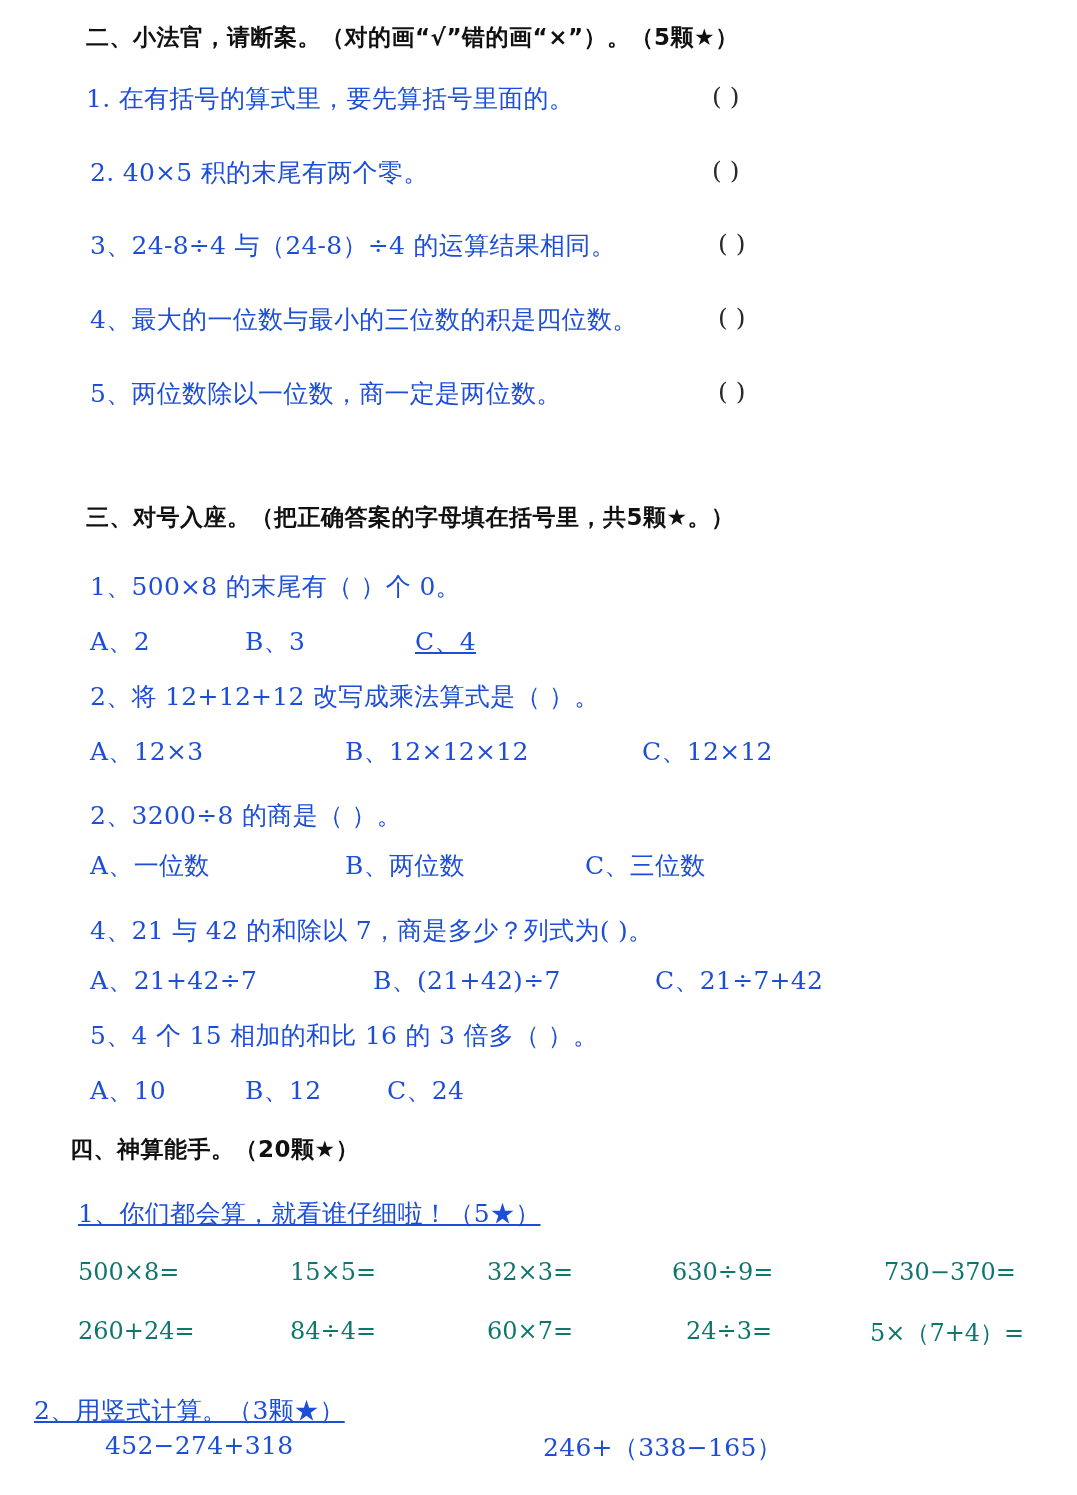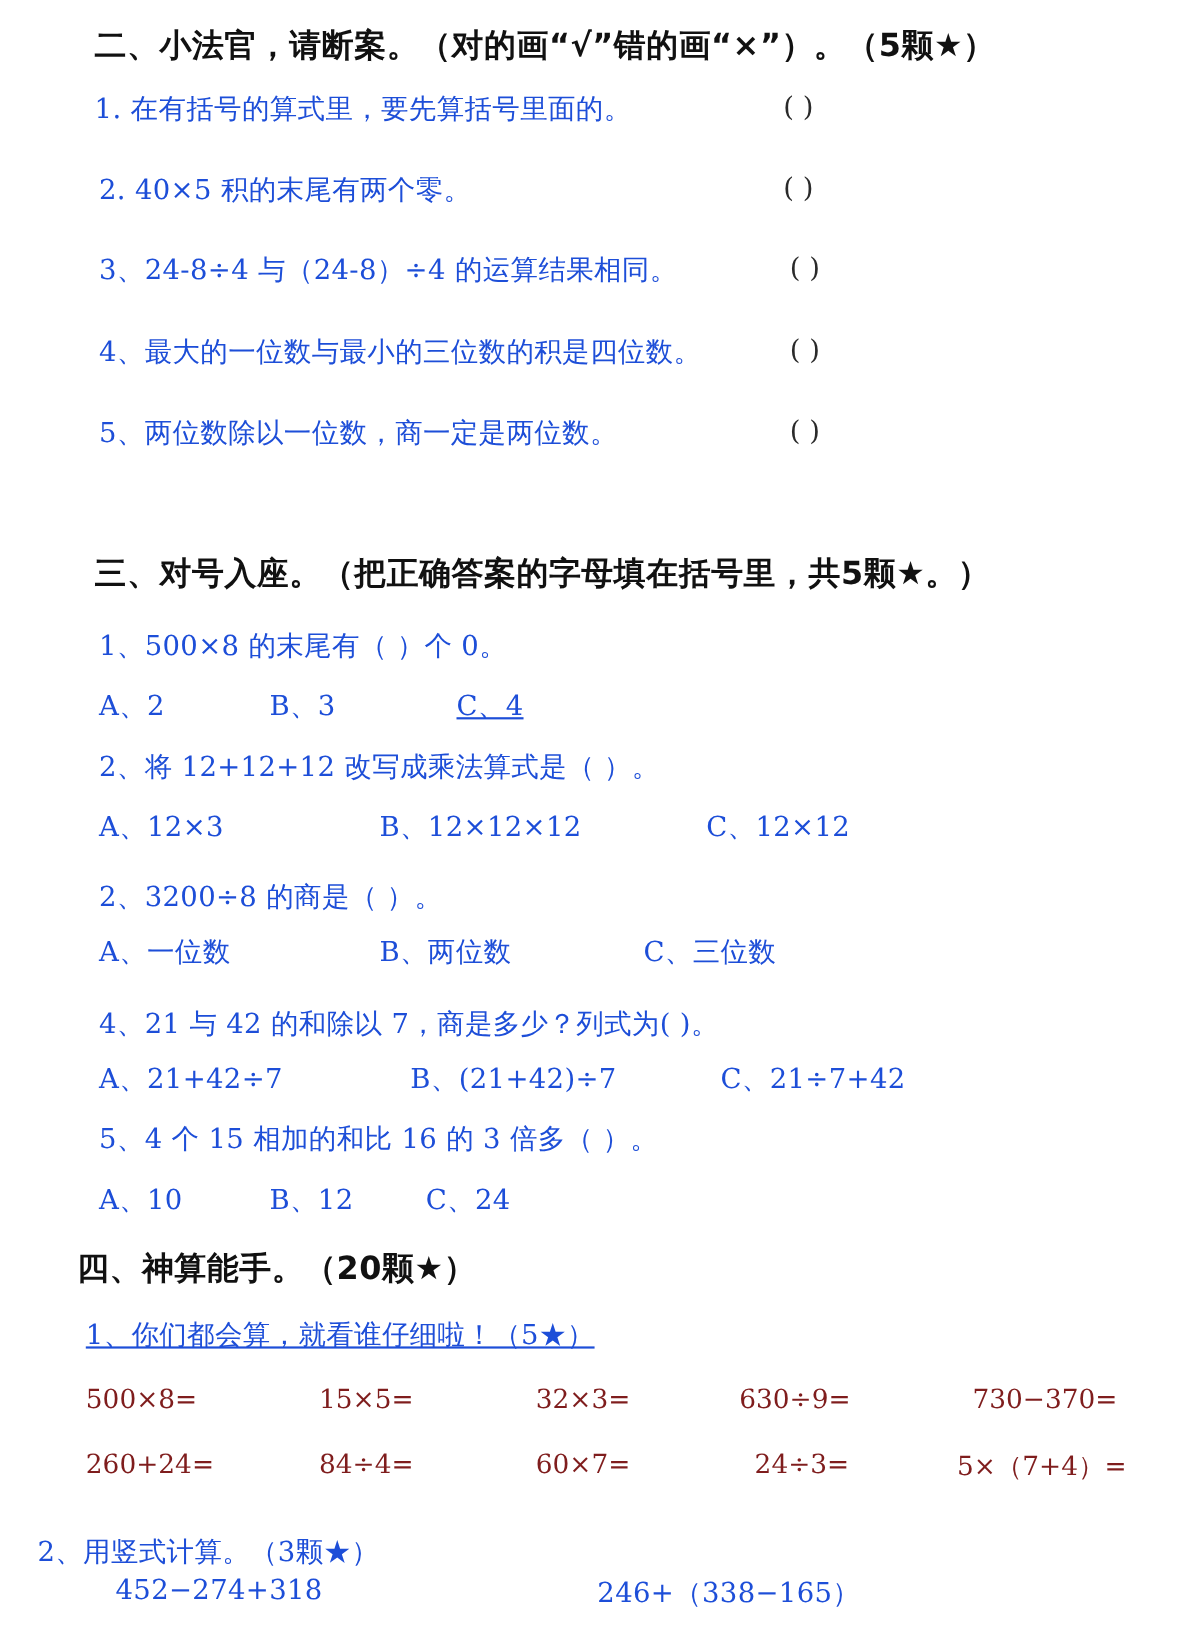--- a/index.html
+++ b/index.html
@@ -2,24 +2,24 @@
 <html><head>
   <meta charset="utf-8">
   <style>
     html, body { margin: 0; padding: 0; }
     body {
       width: 1077px; height: 1495px; background: #ffffff; color: #222222;
       position: relative; overflow: hidden;
       font-family: "DejaVu Serif", "Liberation Serif", serif;
     }
     .abs { position: absolute; white-space: nowrap; }
-    .h { font-family: "DejaVu Sans", "Liberation Sans", sans-serif; font-weight: bold; font-size: 29px; color: #111; letter-spacing: 0.5px; }
+    .h { font-family: "DejaVu Sans", "Liberation Sans", sans-serif; font-weight: bold; font-size: 23px; color: #111; letter-spacing: 0.5px; }
     .q { font-size: 25px; color: #1d4ed8; letter-spacing: 0.3px; }
     .paren { font-size: 25px; color: #2a2a2a; }
-    .calc { font-size: 24px; color: #7f1d1d; }
+    .calc { font-size: 24px; color: #0f766e; }
   </style>
 </head>
 <body>
 
 <div class="abs h" style="left:86px; top:22px;">二、小法官，请断案。（对的画“√”错的画“×”）。（5颗★）</div>
 
 <div>
   <div class="abs q" style="left:86px; top:82px;">1. 在有括号的算式里，要先算括号里面的。</div>
   <div class="abs paren" style="left:712px; top:82px;">(          )</div>
 
@@ -75,15 +75,15 @@
   <div class="abs calc" style="left:672px; top:1258px;">630÷9=</div>
   <div class="abs calc" style="left:884px; top:1258px;">730−370=</div>
 
   <div class="abs calc" style="left:78px; top:1317px;">260+24=</div>
   <div class="abs calc" style="left:290px; top:1317px;">84÷4=</div>
   <div class="abs calc" style="left:487px; top:1317px;">60×7=</div>
   <div class="abs calc" style="left:686px; top:1317px;">24÷3=</div>
   <div class="abs calc" style="left:870px; top:1317px;">5×（7+4）=</div>
 </div>
 
-<div class="abs q" style="left:34px; top:1394px;">2、用竖式计算。（3颗★）</div>
+<div class="abs q" style="left:34px; top:1394px;text-decoration:underline;">2、用竖式计算。（3颗★）</div>
 <div class="abs q" style="left:105px; top:1431px;">452−274+318</div>
 <div class="abs q" style="left:543px; top:1431px;">246+（338−165）</div>
 
 </body></html>

